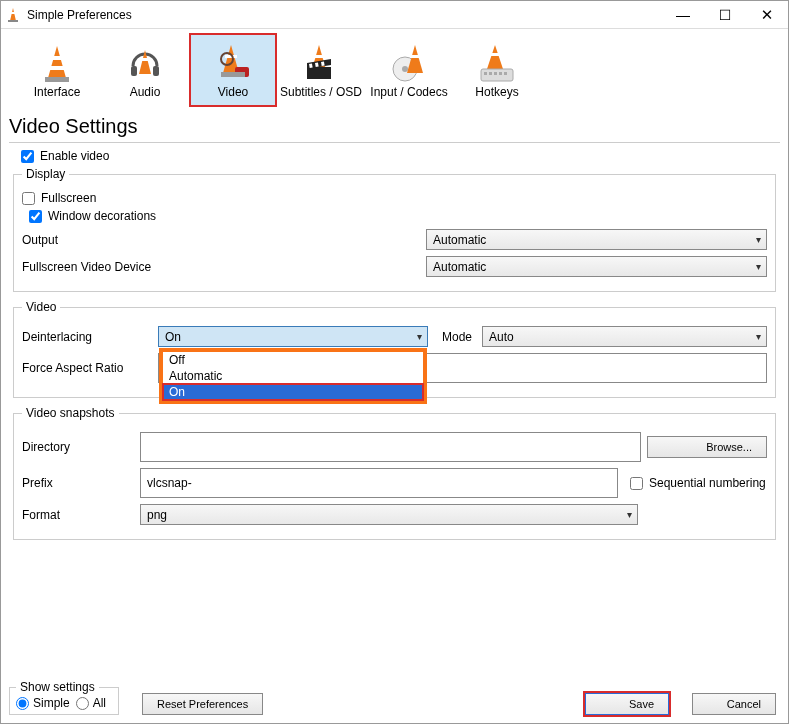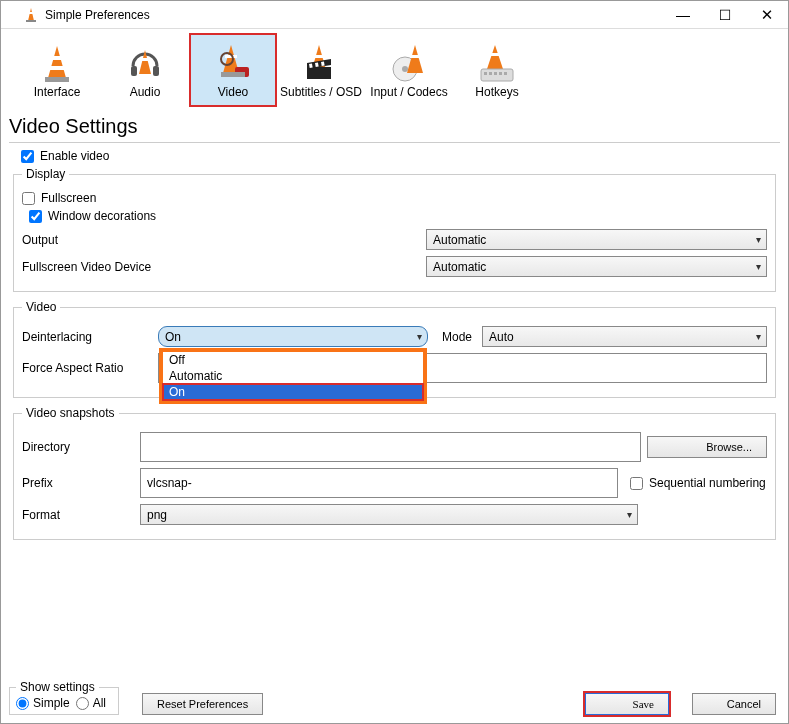--- a/index.html
+++ b/index.html
@@ -13,21 +13,21 @@
     height: 724px;
     border: 1px solid #999;
     position: relative;
     overflow: hidden;
   }
   
   .titlebar {
     height: 28px;
     display: flex;
     align-items: center;
-    padding: 0 0 0 22px;
+    padding: 0 0 0 4px;
     border-bottom: 1px solid #ddd;
   }
   .titlebar .app-icon { width: 16px; height: 16px; margin-right: 6px; }
   .titlebar .title { flex: 1; font-size: 12px; }
   .winbtn { width: 42px; height: 28px; display:flex; align-items:center; justify-content:center; font-family: sans-serif; font-size:14px; }
   .winbtn.close { font-size: 15px; }
   
   .tabs {
     display: flex;
     gap: 0;
@@ -160,21 +160,20 @@
   }
   fieldset.showset legend { font-size: 12px; padding: 0 4px; }
   .radio-row { display:flex; align-items:center; gap:4px; margin-right:6px;}
   input[type=radio]{ margin:0; width:13px; height:13px;}
   .spacer { flex: 1; }
   .btn.save {
     border: 1px solid #2a6bd6;
     outline: 2.5px solid #d92c2c;
     outline-offset: 0;
     min-width: 84px;
-    font-family: Liberation Serif, serif;
   }
   .btn.cancel { min-width: 84px; }
 </style>
 </head>
 <body>
 
 <div class="titlebar">
   <span class="app-icon">
     <svg viewBox="0 0 16 16" width="16" height="16">
         <polygon points="8,1 11,14 5,14" fill="#ef7b1a"></polygon>
@@ -297,21 +296,21 @@
       <div class="select">
         <span>Automatic</span>
       </div>
     </div>
   </fieldset>
 
   <fieldset class="group" style="position:relative;">
     <legend>Video</legend>
     <div class="form-row" style="position:relative;">
       <span class="label-col">Deinterlacing</span>
-      <div class="select blue-sel" style="flex:0 0 270px; position:relative;border-radius:9px;">
+      <div class="select blue-sel" style="flex:0 0 270px; position:relative;">
         <span>On</span>
         <div class="dropdown-list">
           <div class="opt">Off</div>
           <div class="opt">Automatic</div>
           <div class="opt hl">On</div>
         </div>
       </div>
       <span style="width:42px; text-align:right; padding-right:4px;">Mode</span>
       <div class="select">
         <span>Auto</span>

